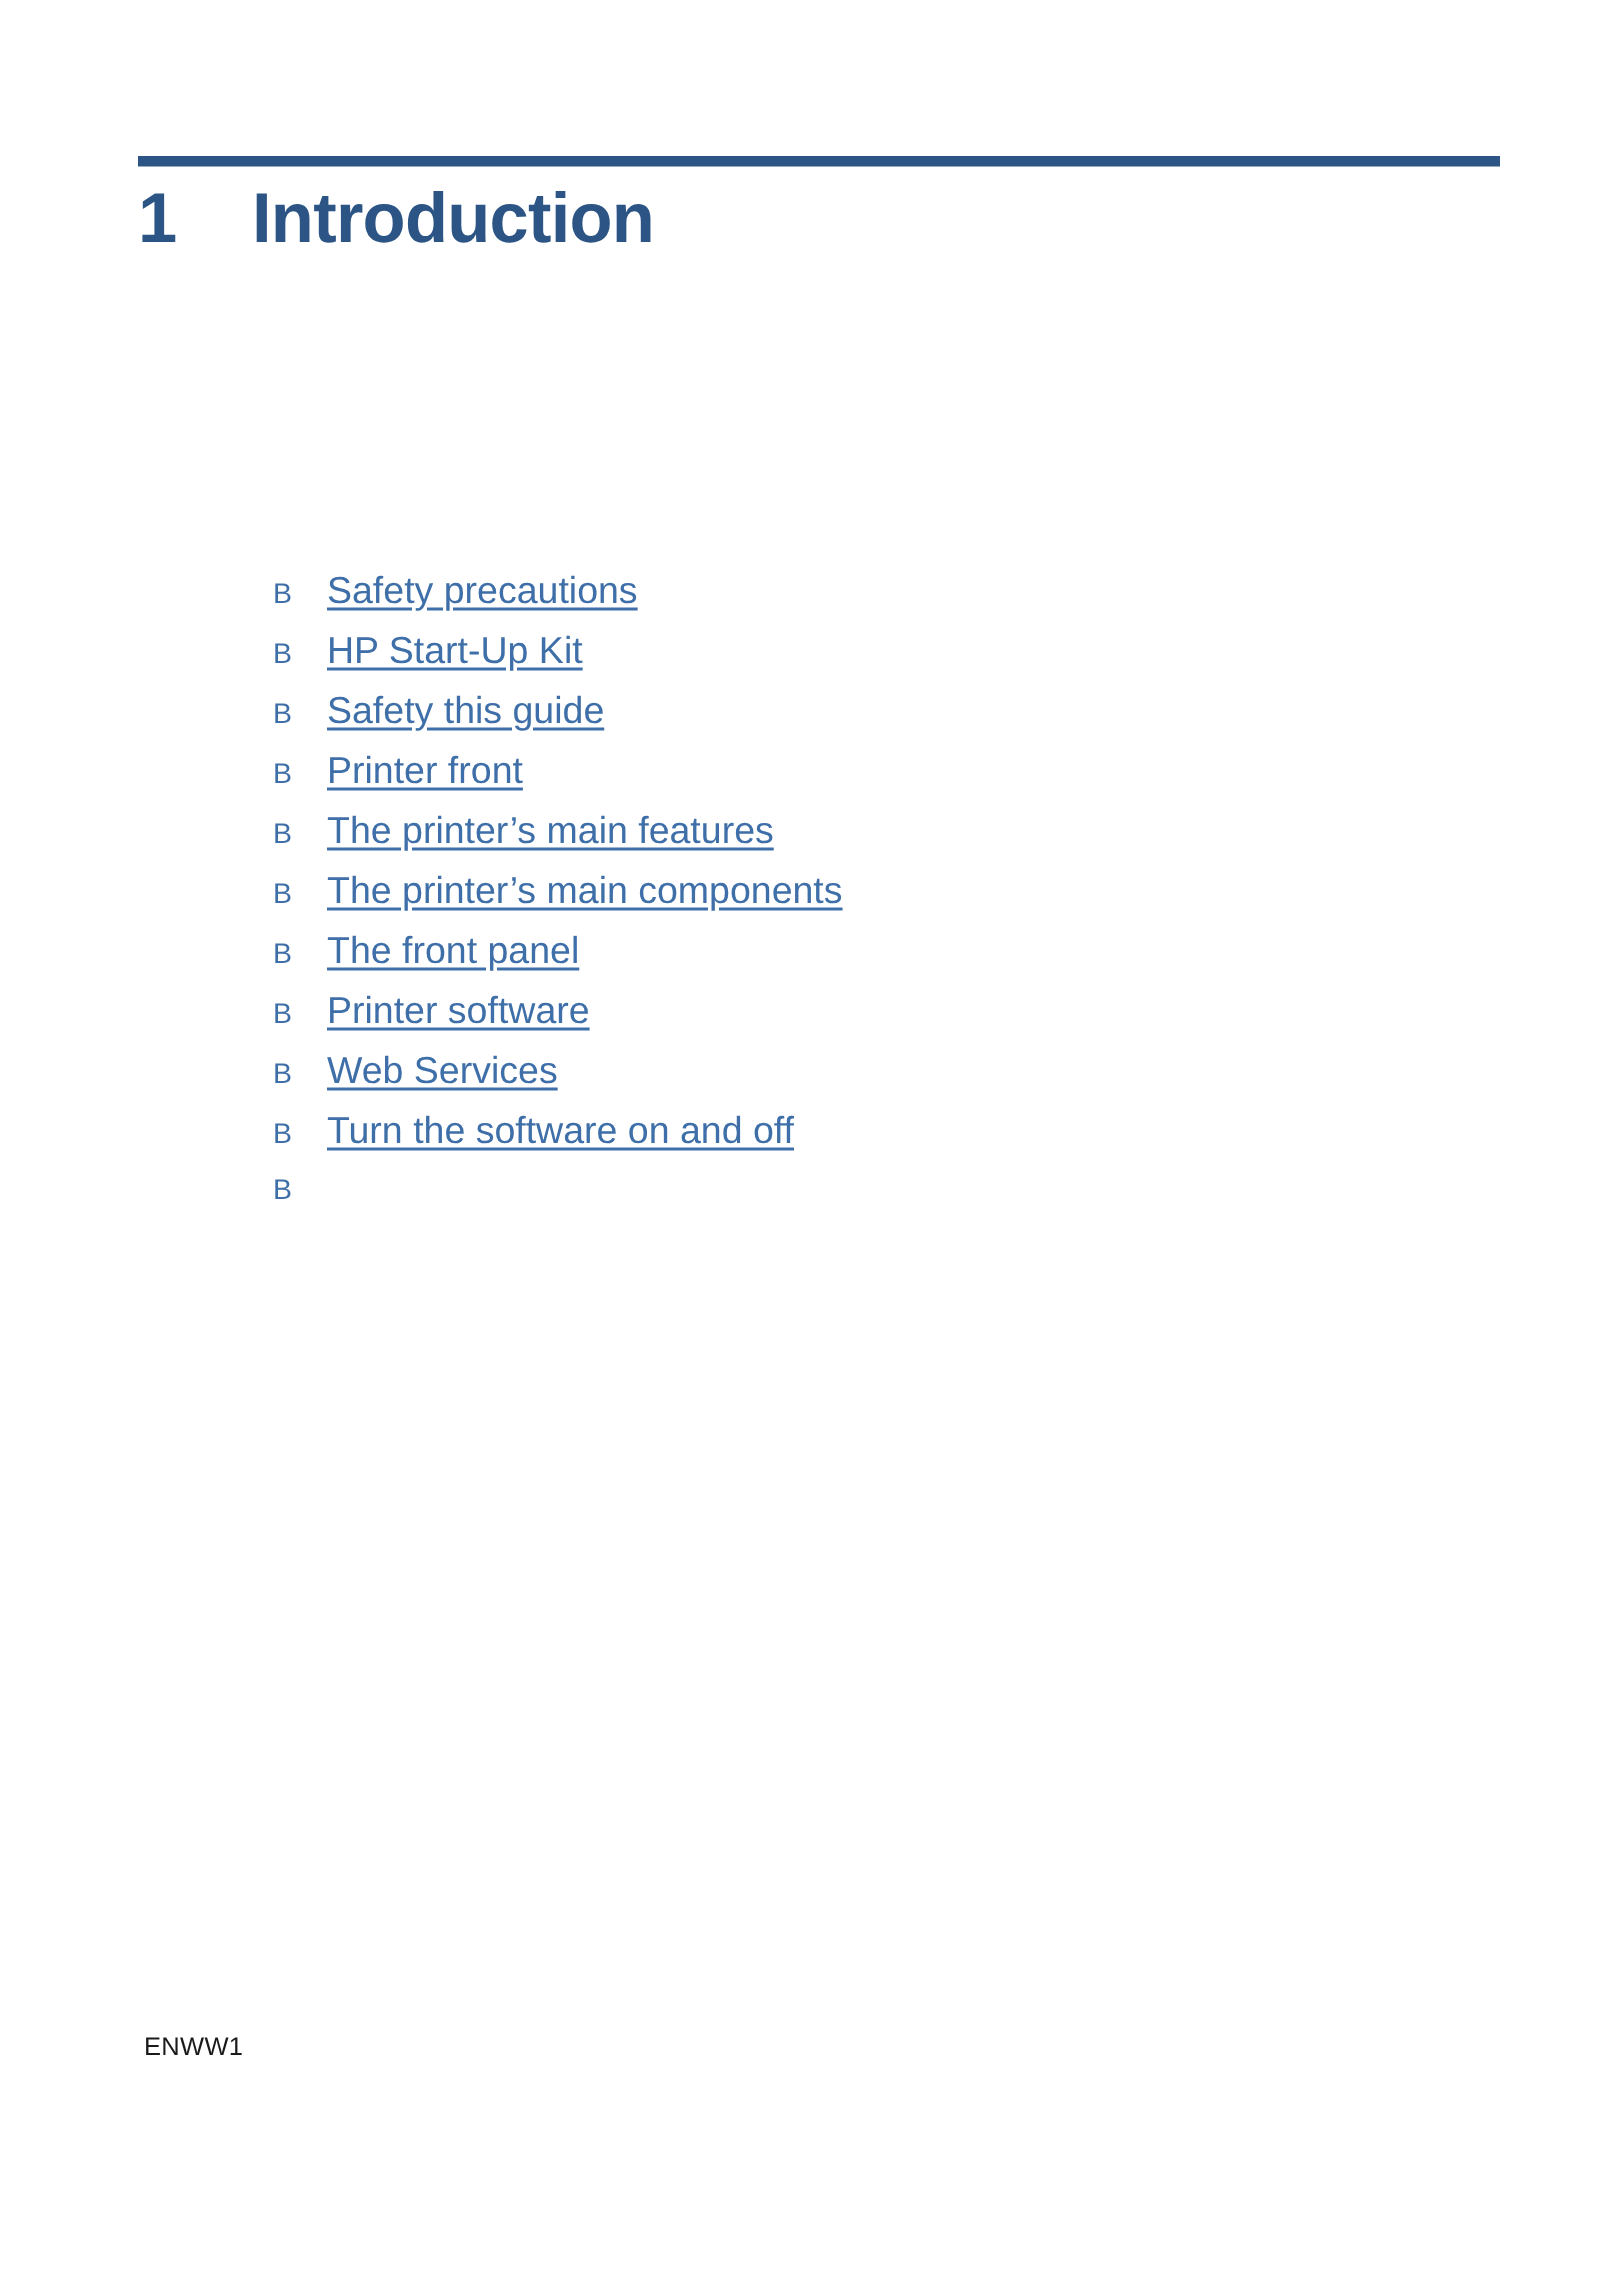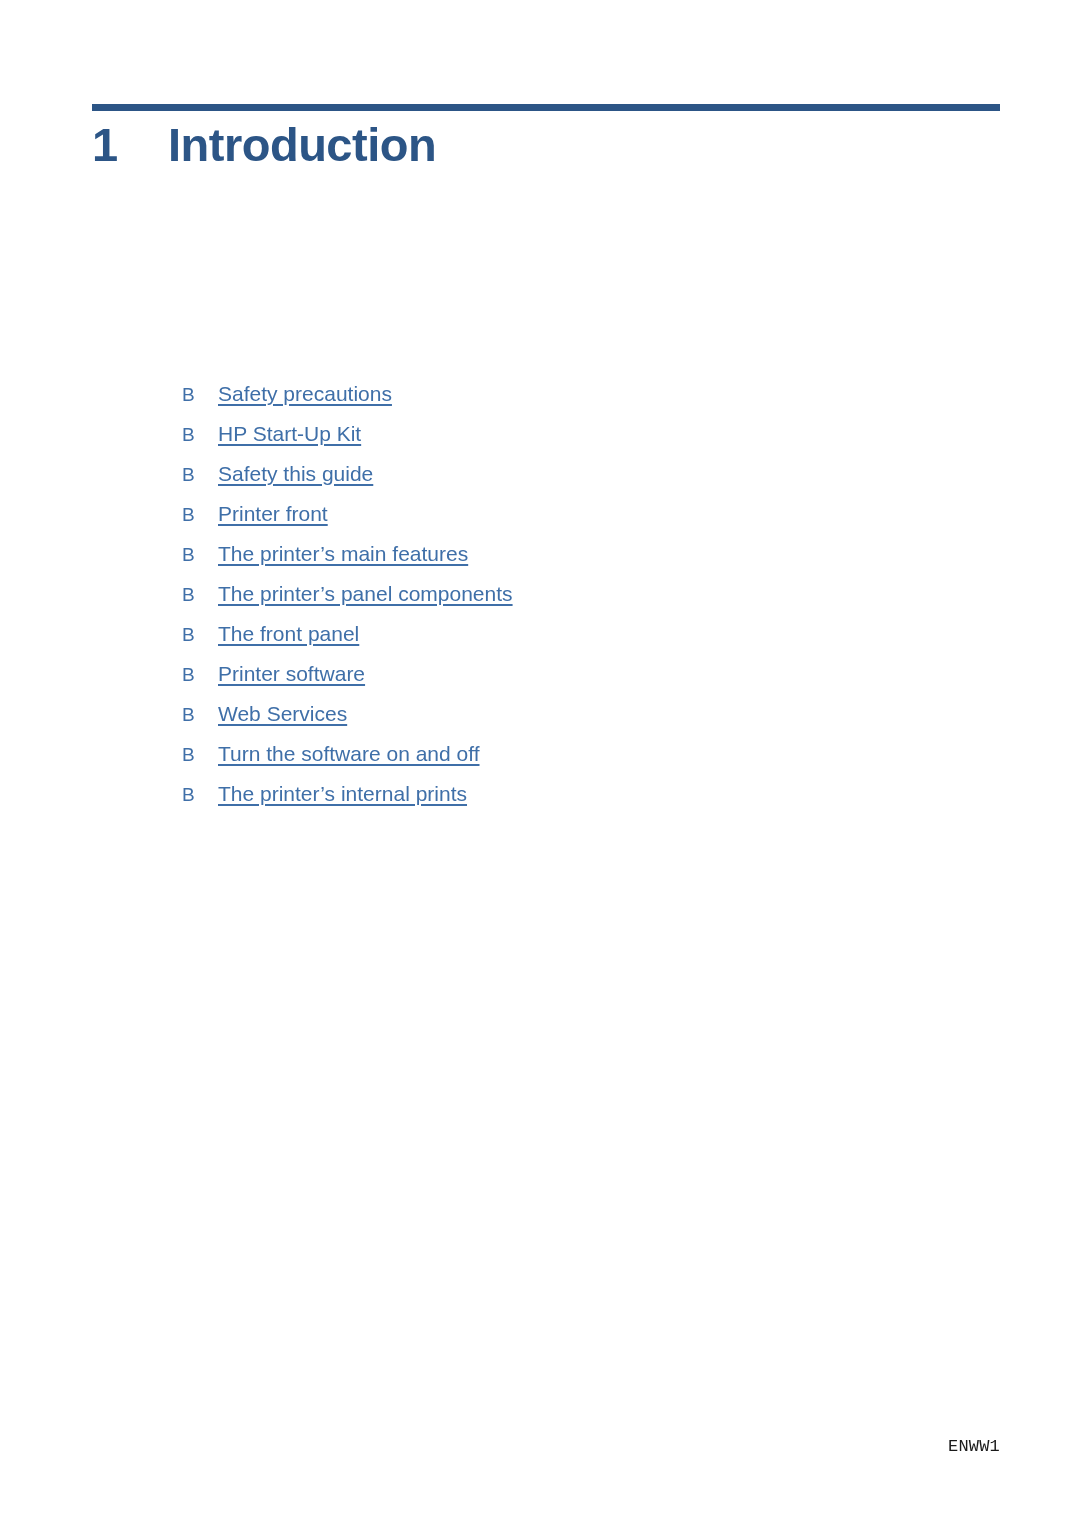--- a/index.html
+++ b/index.html
@@ -71,38 +71,37 @@
   .toc-bullet {
     display: inline-block;
     width: 36px;
     flex: 0 0 36px;
     color: #3f6fa8;
     font-size: 19px;
     font-family: "Liberation Sans", sans-serif;
   }
   .toc-link {
     color: #3f6fa8;
-    font-size: 21px;
+    font-size: 25px;
     text-decoration: underline;
     text-underline-offset: 3px;
     cursor: pointer;
   }
 
   
   .footer {
     position: absolute;
     left: 96px;
     right: 80px;
-    top: 1437px;
+    top: 1355px;
     display: flex;
     align-items: baseline;
-    justify-content: flex-end;
+    justify-content: flex-start;
     font-size: 17px;
     color: #1a1a1a;
-    font-family: Liberation Mono, monospace;
   }
   .footer-left { letter-spacing: 0.2px; }
   .footer-right { letter-spacing: 0.2px; }
 </style>
 </head>
 <body>
 
 <div class="page">
 
   <div class="chapter-rule"></div>
@@ -128,41 +127,40 @@
     <li class="toc-item">
       <span class="toc-bullet">B</span>
       <a class="toc-link">Printer front</a>
     </li>
     <li class="toc-item">
       <span class="toc-bullet">B</span>
       <a class="toc-link">The printer’s main features</a>
     </li>
     <li class="toc-item">
       <span class="toc-bullet">B</span>
-      <a class="toc-link">The printer’s panel components</a>
+      <a class="toc-link">The printer’s main components</a>
     </li>
     <li class="toc-item">
       <span class="toc-bullet">B</span>
       <a class="toc-link">The front panel</a>
     </li>
     <li class="toc-item">
       <span class="toc-bullet">B</span>
       <a class="toc-link">Printer software</a>
     </li>
     <li class="toc-item">
       <span class="toc-bullet">B</span>
       <a class="toc-link">Web Services</a>
     </li>
     <li class="toc-item">
       <span class="toc-bullet">B</span>
       <a class="toc-link">Turn the software on and off</a>
     </li>
     <li class="toc-item">
       <span class="toc-bullet">B</span>
-      <a class="toc-link">The printer’s internal prints</a>
     </li>
   </ul>
 
   <div class="footer">
     <span class="footer-left">ENWW</span>
     <span class="footer-right">1</span>
   </div>
 
 </div>
 

